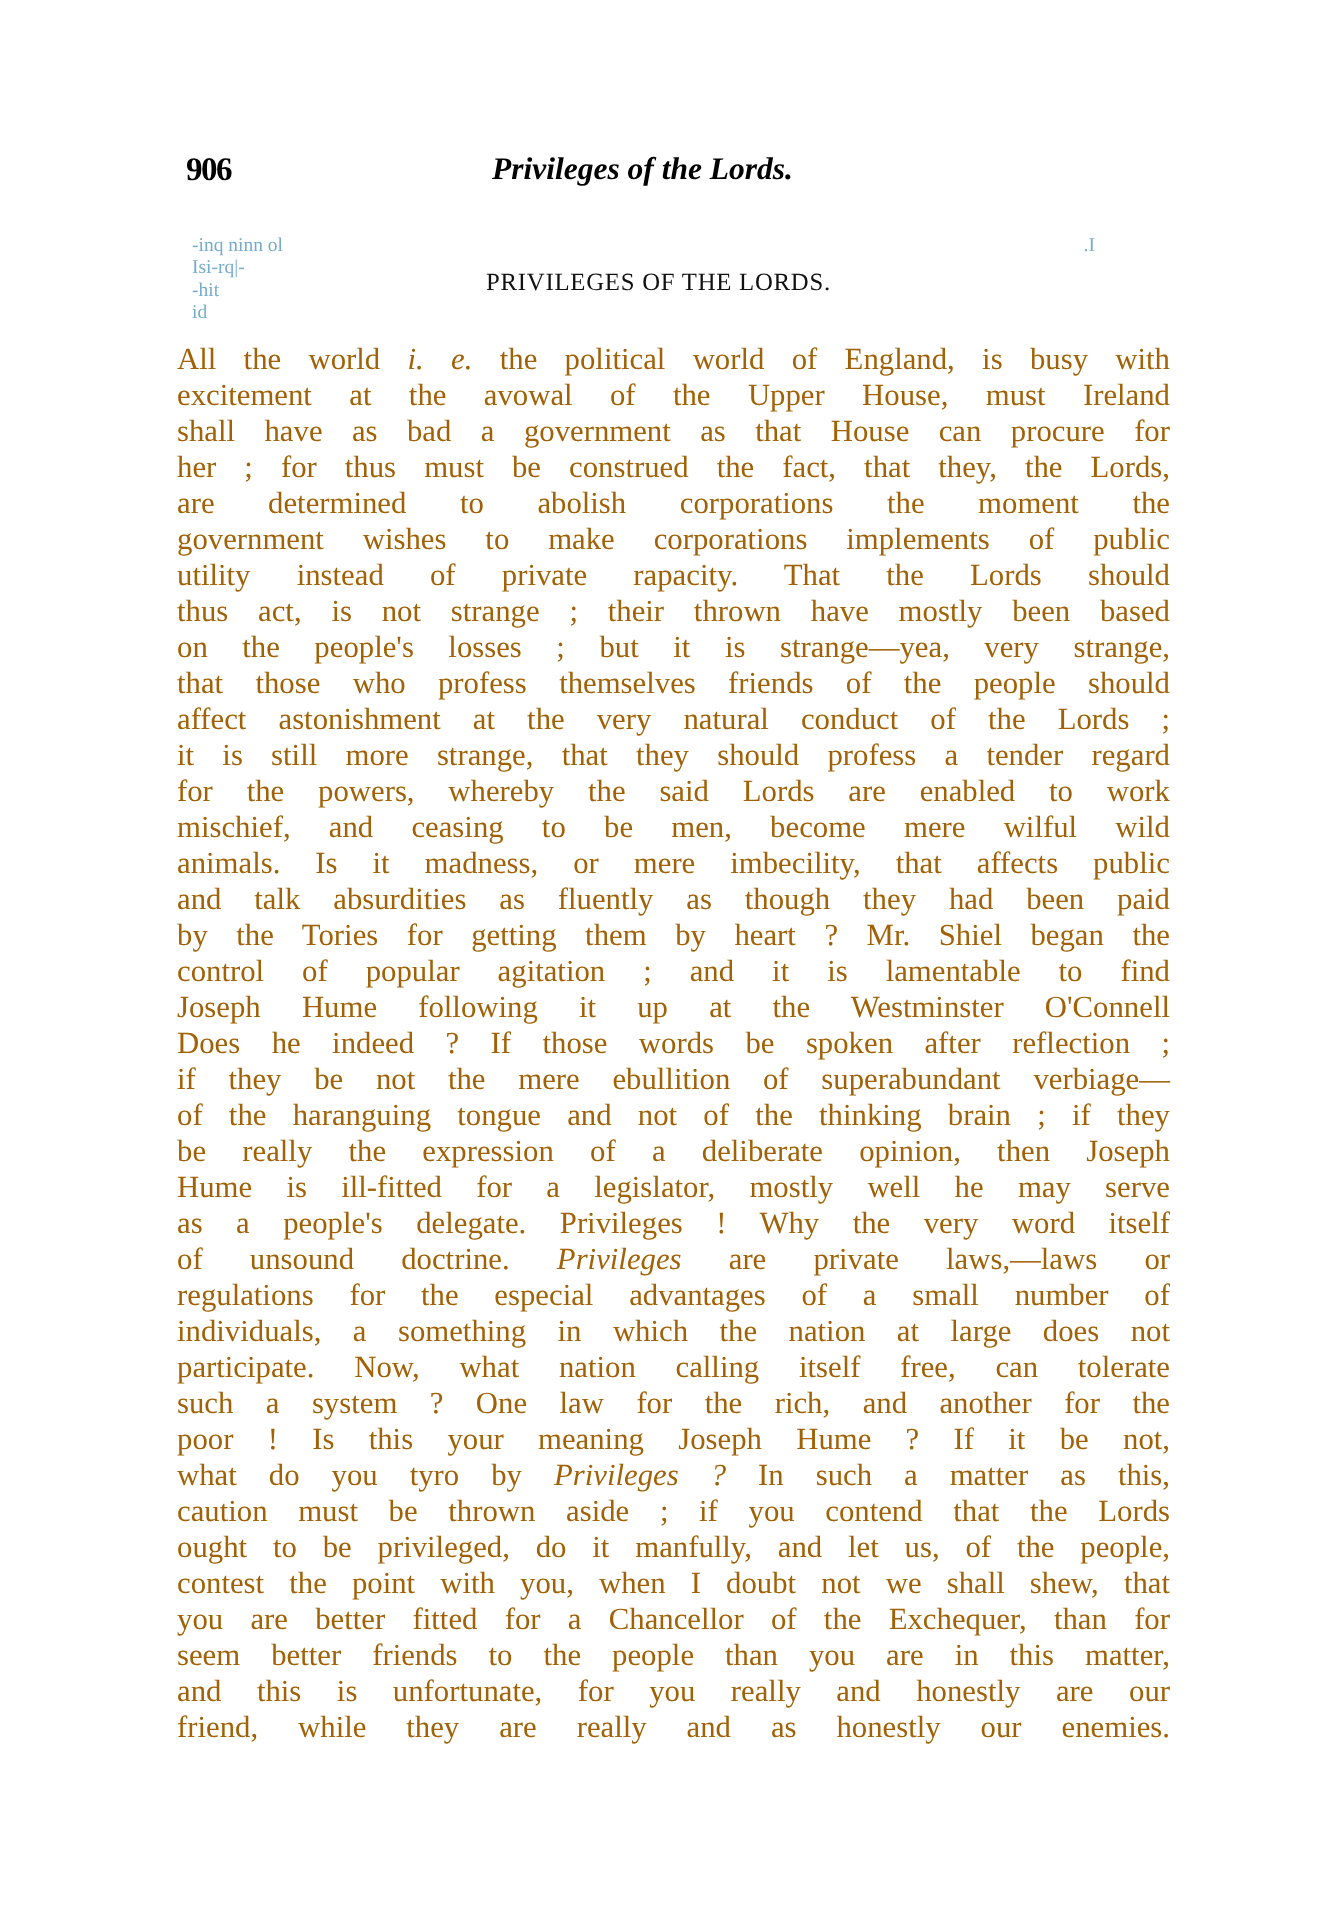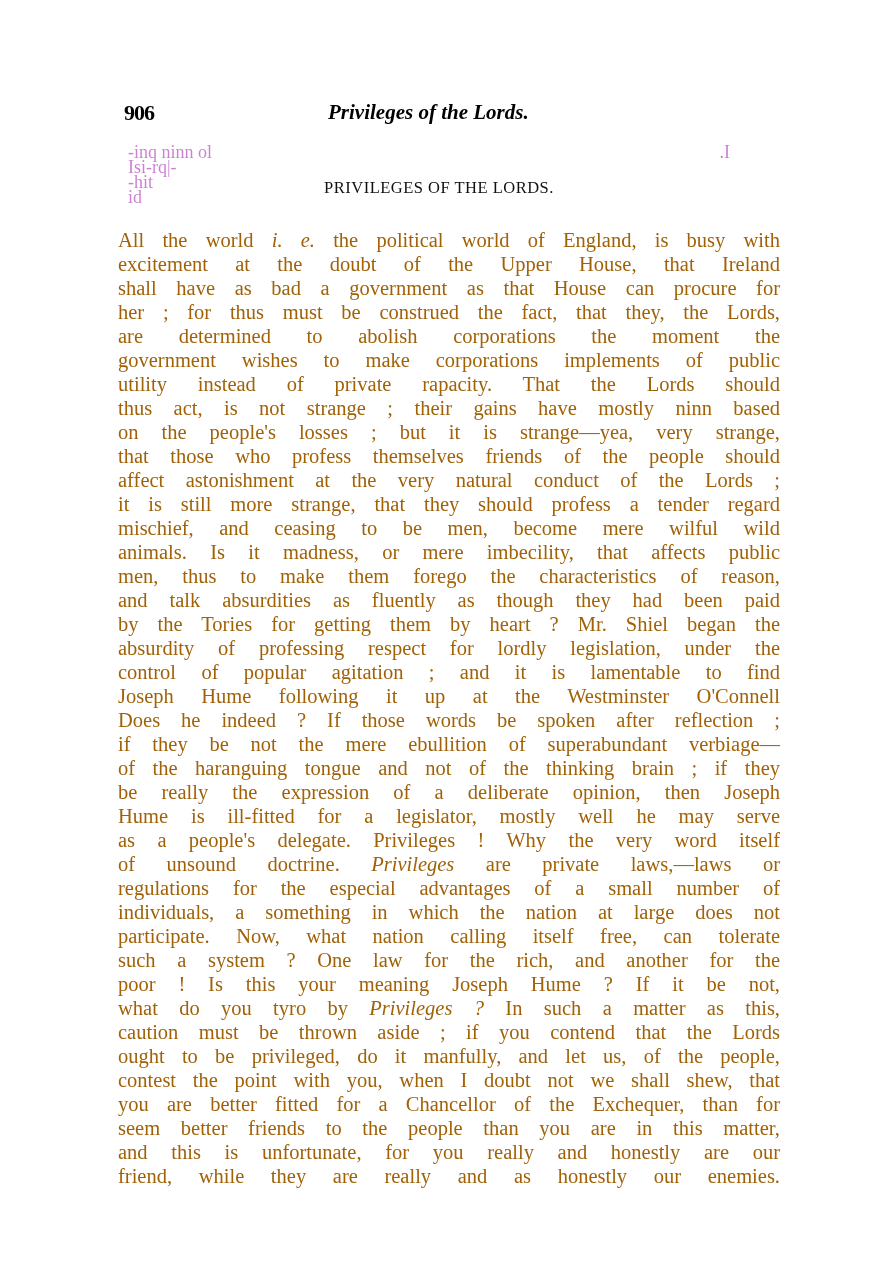--- a/index.html
+++ b/index.html
@@ -2,21 +2,21 @@
 <html><head>
 <meta charset="utf-8">
 <style>
   html, body { margin: 0; padding: 0; background: #ffffff; }
   body { width: 878px; height: 1270px; position: relative; overflow: hidden;
          font-family: "Liberation Serif", "DejaVu Serif", serif; color: #111; }
   .page { position: absolute; left: 0; top: 0; width: 878px; height: 922px; background: #fff; }
   .running-head { position: absolute; top: 100px; left: 118px; width: 640px; height: 30px; }
   .page-number { position: absolute; left: 6px; top: 0; font-size: 22px; font-weight: bold; letter-spacing: -1px; color: #000; }
   .running-title { position: absolute; left: 210px; top: 0; font-size: 21px; font-style: italic; font-weight: bold; color: #000; }
-  .bleed { position: absolute; font-size: 18px; color: #a21caf; opacity: 0.55; line-height: 15px; }
+  .bleed { position: absolute; font-size: 13px; color: #0369a1; opacity: 0.55; line-height: 15px; margin-top: 10px; }
   .bleed-left { left: 128px; top: 145px; }
   .bleed-right { right: 148px; top: 145px; text-align: right; }
   .article-title { position: absolute; top: 178px; left: 0; width: 878px; text-align: center;
                    font-size: 16.5px; letter-spacing: 0.5px; color: #111; }
   .article-title span { position: relative; left: 0px; }
   .body-text { position: absolute; top: 228px; left: 118px; width: 662px; }
   .line { display: block; font-size: 20.5px; line-height: 24px; height: 24px; white-space: nowrap;
           text-align: justify; text-align-last: justify; color: #a16207; }
   .line.last { text-align-last: justify; }
   em { font-style: italic; }
@@ -40,37 +40,36 @@
   <div class="bleed bleed-right">
     <div>.I</div>
   </div>
 
   <div class="article-title">
     <span>PRIVILEGES OF THE LORDS.</span>
   </div>
 
   <div class="body-text">
     <span class="line"><span>All the world </span><em>i. e.</em><span> the political world of England, is busy with</span></span>
-    <span class="line">excitement at the doubt of the Upper House, that Ireland</span>
+    <span class="line">excitement at the avowal of the Upper House, must Ireland</span>
     <span class="line">shall have as bad a government as that House can procure for</span>
     <span class="line">her ; for thus must be construed the fact, that they, the Lords,</span>
     <span class="line">are determined to abolish corporations the moment the</span>
     <span class="line">government wishes to make corporations implements of public</span>
     <span class="line">utility instead of private rapacity. That the Lords should</span>
-    <span class="line">thus act, is not strange ; their gains have mostly ninn based</span>
+    <span class="line">thus act, is not strange ; their thrown have mostly been based</span>
     <span class="line">on the people's losses ; but it is strange—yea, very strange,</span>
     <span class="line">that those who profess themselves friends of the people should</span>
     <span class="line">affect astonishment at the very natural conduct of the Lords ;</span>
     <span class="line">it is still more strange, that they should profess a tender regard</span>
+    <span class="line">for the powers, whereby the said Lords are enabled to work</span>
     <span class="line">mischief, and ceasing to be men, become mere wilful wild</span>
     <span class="line">animals. Is it madness, or mere imbecility, that affects public</span>
-    <span class="line">men, thus to make them forego the characteristics of reason,</span>
     <span class="line">and talk absurdities as fluently as though they had been paid</span>
     <span class="line">by the Tories for getting them by heart ? Mr. Shiel began the</span>
-    <span class="line">absurdity of professing respect for lordly legislation, under the</span>
     <span class="line">control of popular agitation ; and it is lamentable to find</span>
     <span class="line">Joseph Hume following it up at the Westminster O'Connell</span>
     <span class="line">Does he indeed ? If those words be spoken after reflection ;</span>
     <span class="line">if they be not the mere ebullition of superabundant verbiage—</span>
     <span class="line">of the haranguing tongue and not of the thinking brain ; if they</span>
     <span class="line">be really the expression of a deliberate opinion, then Joseph</span>
     <span class="line">Hume is ill-fitted for a legislator, mostly well he may serve</span>
     <span class="line">as a people's delegate. Privileges ! Why the very word itself</span>
     <span class="line"><span>of unsound doctrine. </span><em>Privileges</em><span> are private laws,—laws or</span></span>
     <span class="line">regulations for the especial advantages of a small number of</span>

